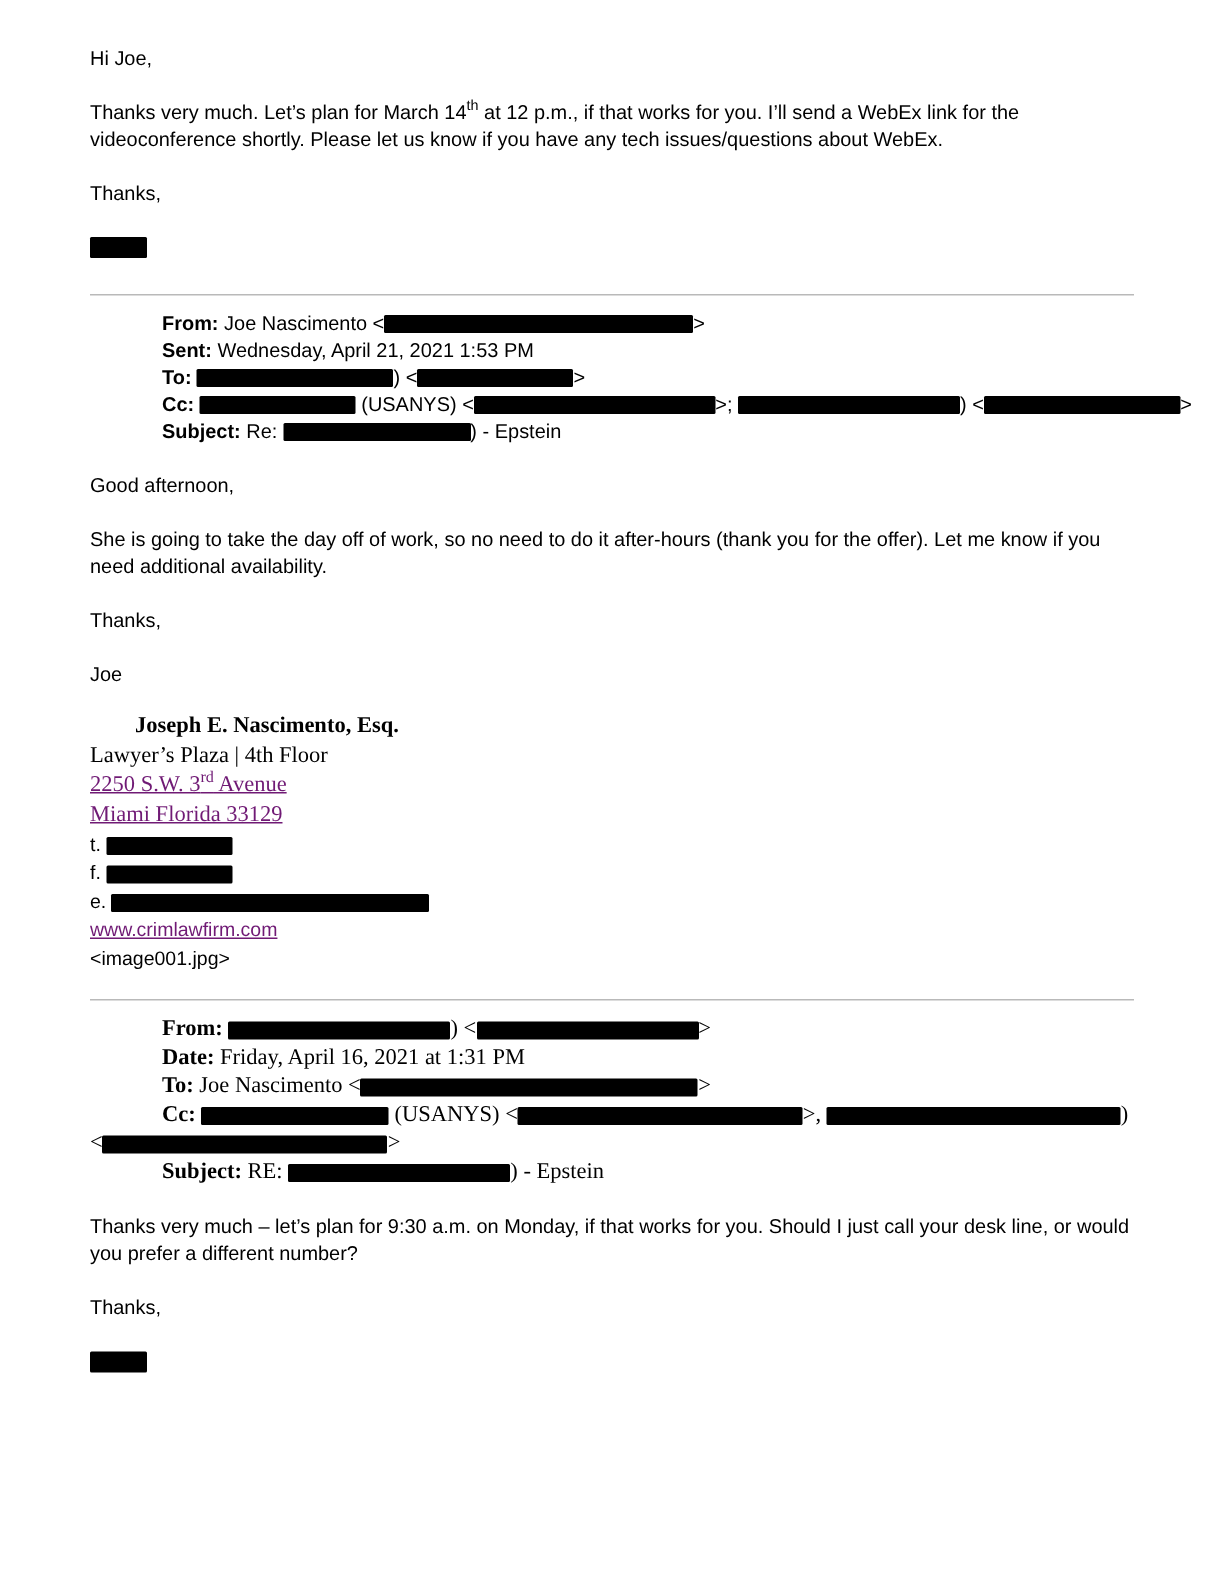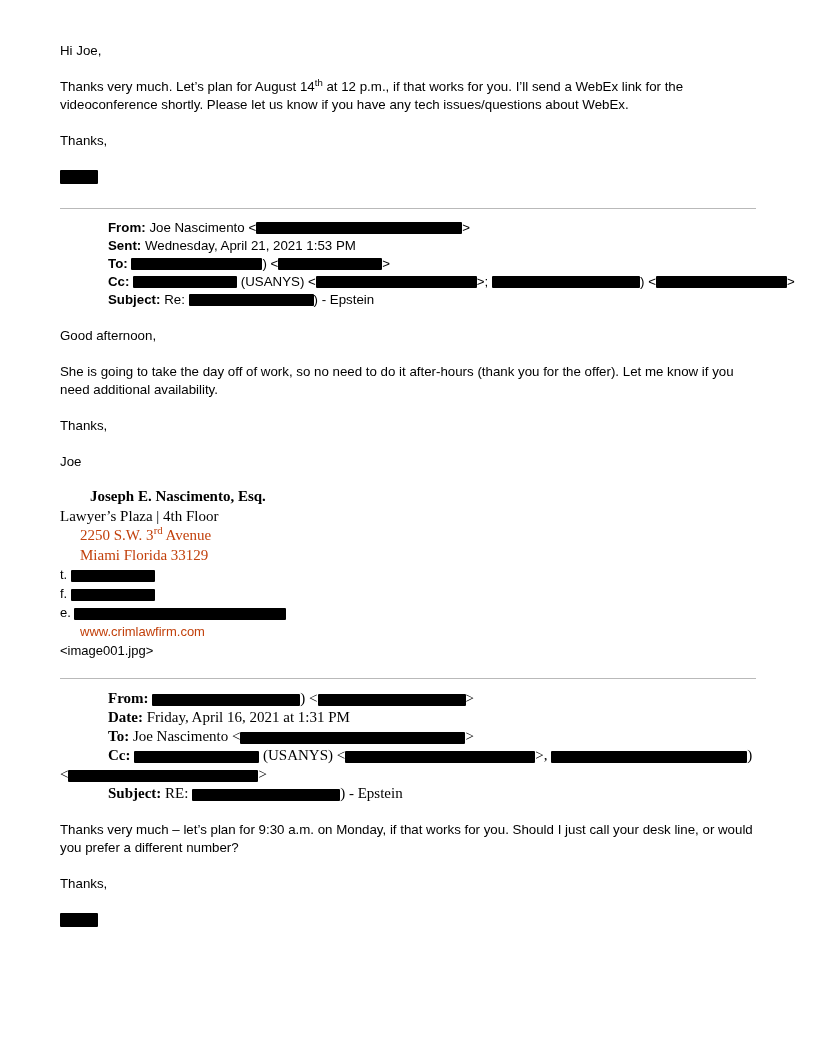--- a/index.html
+++ b/index.html
@@ -11,21 +11,21 @@
     width: 816px;
     height: 1056px;
     font-family: "Liberation Serif", serif;
     color: #000000;
   }
   .page {
     position: relative;
     width: 816px;
     height: 831px;
     box-sizing: border-box;
-    padding: 42px 60px 0 60px;
+    padding: 30px 60px 0 60px;
   }
   .body-text {
     font-family: "Liberation Sans", sans-serif;
     font-size: 13.3px;
     line-height: 18px;
   }
   p.para {
     margin: 0 0 18px 0;
   }
   p.tight {
@@ -68,38 +68,38 @@
     font-weight: bold;
     margin-left: 48px;
   }
   .sig {
     font-family: "Liberation Serif", serif;
     font-size: 15px;
     line-height: 19.5px;
   }
   .sig .b { font-weight: bold; margin-left: 30px; }
   .link {
-    color: #c2410c;
-    margin-left: 20px;
+    color: #701a75;
+    text-decoration: underline;
   }
   .sig-small {
     font-family: "Liberation Sans", sans-serif;
     font-size: 13px;
     line-height: 19px;
   }
 </style>
 </head>
 <body>
 
 <div class="page">
 
   <div class="body-text">
     <p class="para">Hi Joe,</p>
 
-    <p class="para"><span>Thanks very much. Let’s plan for August 14</span><sup>th</sup><span> at 12 p.m., if that works for you. I’ll send a WebEx link for the videoconference shortly. Please let us know if you have any tech issues/questions about WebEx.</span></p>
+    <p class="para"><span>Thanks very much. Let’s plan for March 14</span><sup>th</sup><span> at 12 p.m., if that works for you. I’ll send a WebEx link for the videoconference shortly. Please let us know if you have any tech issues/questions about WebEx.</span></p>
 
     <p class="para">Thanks,</p>
 
     <p class="tight"><span class="redact tall" style="width:38px;"></span></p>
   </div>
 
   <hr class="rule" style="margin-top:22px;">
 
   <div>
     <div class="hdr-line">

